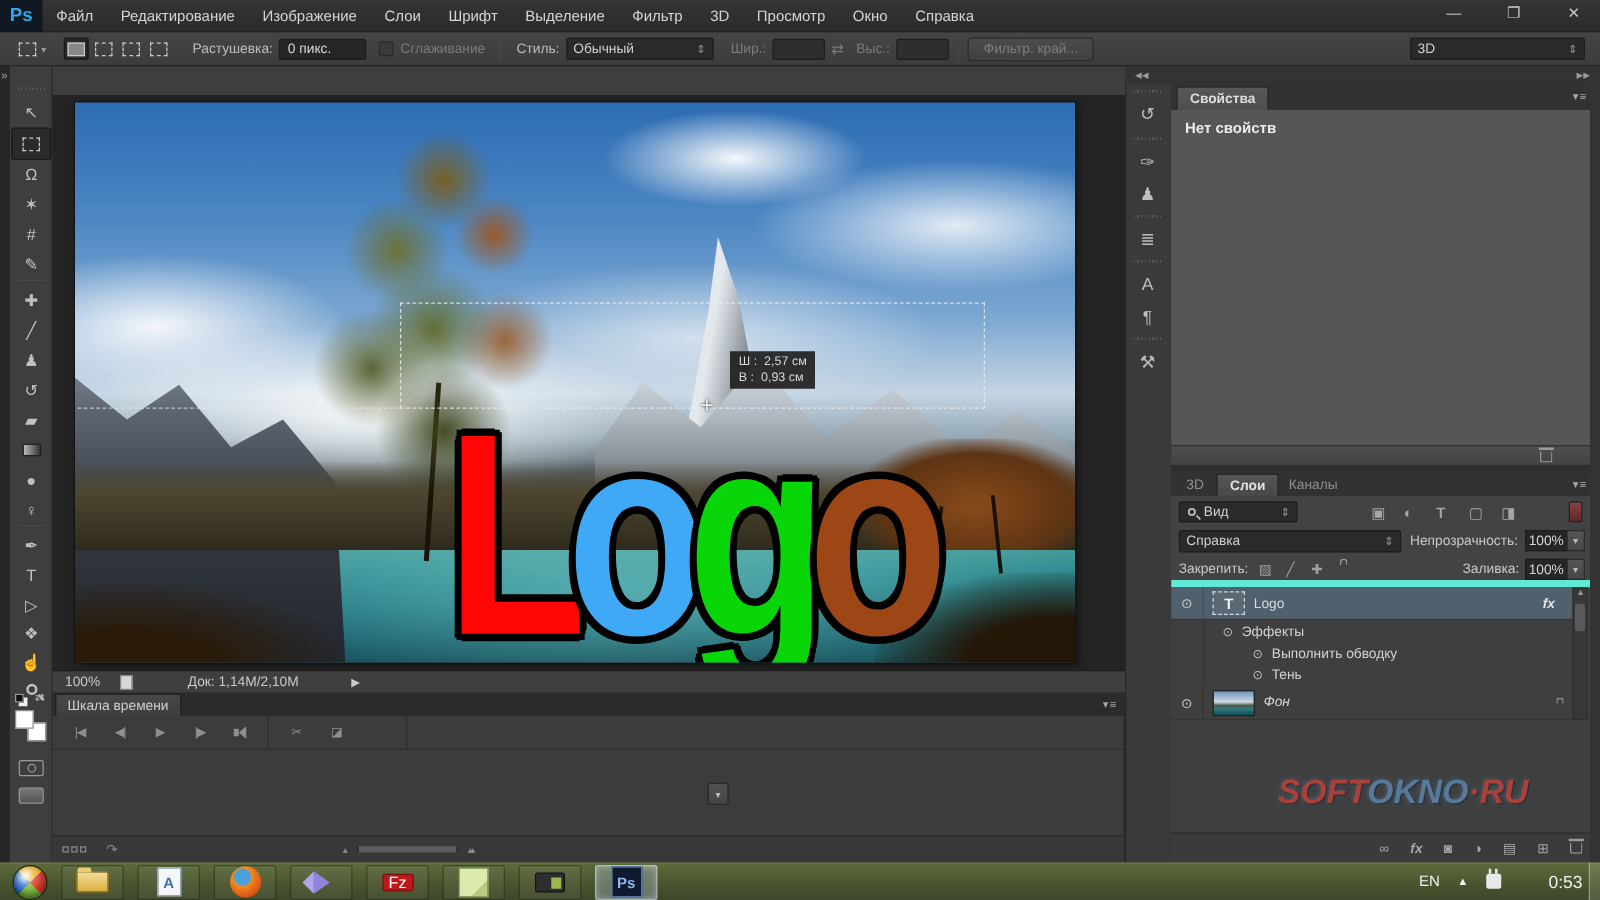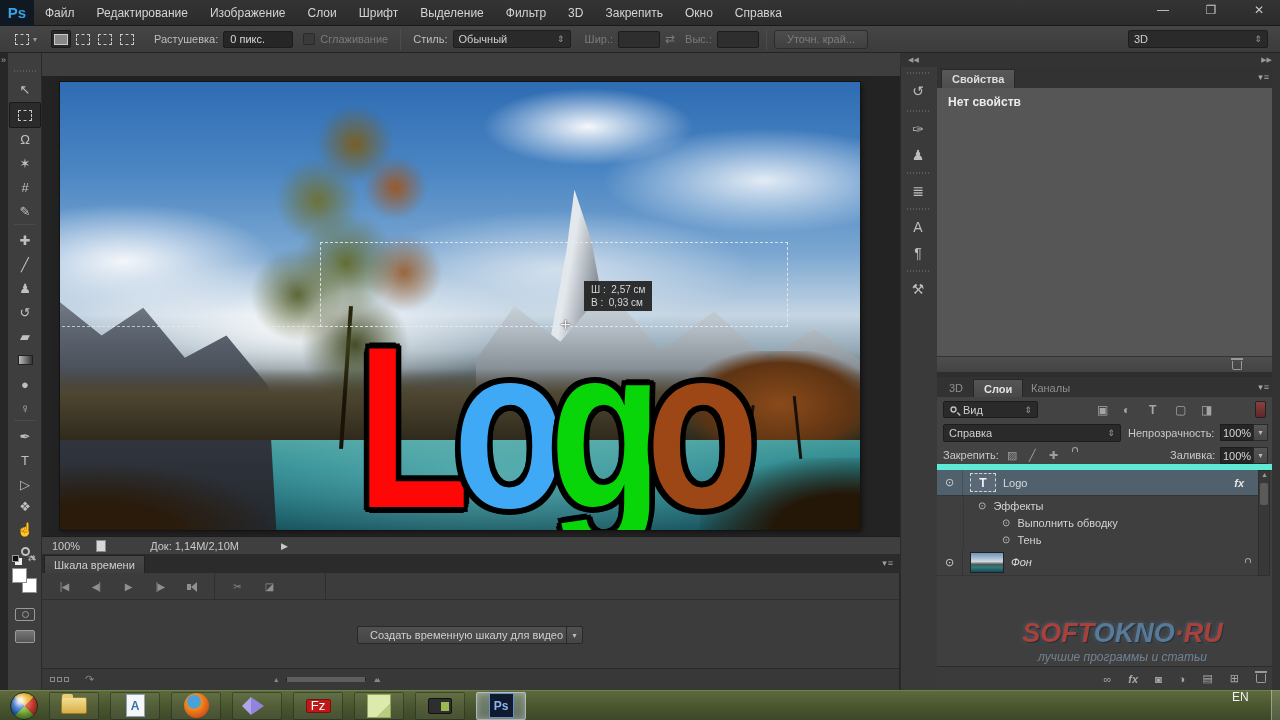--- a/index.html
+++ b/index.html
@@ -177,21 +177,21 @@
   .ico-folder:before { content:""; position:absolute; left:0; top:-4px; width:11px; height:4px; background:#e8cd72; border-radius:2px 2px 0 0; }
   .ico-doc { width:19px; height:23px; background:#f4f6f8; border:1px solid #8fa3b5; color:#3a6ea8; font-weight:bold; font-size:12px; display:flex; align-items:center; justify-content:center; }
   .ico-ff { width:25px; height:25px; border-radius:50%; background:radial-gradient(circle at 40% 35%, #4aa0d8 0 28%, #f08b1d 34%, #d9541a 70%, #b23c12 100%); }
   .ico-km { width:0; height:0; border-left:13px solid #9283dc; border-top:9px solid transparent; border-bottom:9px solid transparent; position:relative; }
   .ico-km:after { content:""; position:absolute; left:-22px; top:-9px; border-right:9px solid #b0a5e8; border-top:9px solid transparent; border-bottom:9px solid transparent; }
   .ico-fz { width:25px; height:14px; background:#bf1818; border:1px solid #7d0e0e; border-radius:2px; color:#fff; font-weight:normal; font-size:13px; display:flex; align-items:center; justify-content:center; }
   .ico-notes { width:24px; height:24px; background:linear-gradient(135deg,#dcebad 70%,#b8cc80 70%); border:1px solid #93a65c; }
   .ico-rec { width:24px; height:16px; background:#2e2e30; border:1px solid #121214; border-radius:2px; position:relative; }
   .ico-rec:after { content:""; position:absolute; right:2px; top:3px; width:8px; height:9px; background:#9db84e; }
   .ico-ps { width:25px; height:25px; background:#101a2e; border:1px solid #6b8fc9; color:#8db6ef; font-weight:bold; font-size:12px; display:flex; align-items:center; justify-content:center; }
-  #tray { position:absolute; right:14px; top:690px; height:30px; display:flex; align-items:center; gap:14px; color:#f2f2f2;flex-direction:column; }
+  #tray { position:absolute; right:14px; top:690px; height:30px; display:flex; align-items:center; gap:14px; color:#f2f2f2; }
   #tray .lang { font-size:12px; }
   #tray .up { font-size:9px; }
   .ico-plug { width:12px; height:12px; background:#e8e8e8; border-radius:2px; position:relative; }
   .ico-plug:before { content:""; position:absolute; left:2px; top:-4px; width:2px; height:4px; background:#e8e8e8; box-shadow:5px 0 0 #e8e8e8; }
   #tray .clock { font-size:14px;margin-left:24px; }
   #show-desktop { position:absolute; right:0; top:690px; width:9px; height:30px; background:rgba(255,255,255,.12); border-left:1px solid rgba(255,255,255,.35); }
 </style>
 </head>
 <body>
 
@@ -200,21 +200,21 @@
   <div id="menubar" class="abs">
     <div id="ps-logo">Ps</div>
     <span class="menu-item">Файл</span>
     <span class="menu-item">Редактирование</span>
     <span class="menu-item">Изображение</span>
     <span class="menu-item">Слои</span>
     <span class="menu-item">Шрифт</span>
     <span class="menu-item">Выделение</span>
     <span class="menu-item">Фильтр</span>
     <span class="menu-item">3D</span>
-    <span class="menu-item">Закрепить</span>
+    <span class="menu-item">Просмотр</span>
     <span class="menu-item">Окно</span>
     <span class="menu-item">Справка</span>
     <div class="win-controls">
       <span>—</span>
       <span>❐</span>
       <span>✕</span>
     </div>
   </div>
 
   <div id="optionsbar" class="abs">
@@ -243,21 +243,21 @@
     <span class="combo" style="width:118px">
         <span>Обычный</span>
         <span class="updn">⇕</span>
       </span>
     <span class="opt-label dis" style="margin-left:14px">Шир.:</span>
     <span class="opt-input" style="width:42px;background:#2e2e2e"></span>
     <span class="opt-label dis" style="font-size:12px">⇄</span>
     <span class="opt-label dis">Выс.:</span>
     <span class="opt-input" style="width:42px;background:#2e2e2e"></span>
     <span class="opt-sep"></span>
-    <span class="btn-dis">Уточн. край...</span>
+    <span class="btn-dis">Фильтр. край...</span>
     <span class="combo" style="width:140px;margin-left:auto;margin-right:12px">
         <span>3D</span>
         <span class="updn">⇕</span>
       </span>
   </div>
 
   <div id="left-edge" class="abs"></div>
   <div id="toolbar" class="abs"></div>
   <span class="tb-collapse abs">»</span>
   <span class="gripper"></span>
@@ -343,21 +343,20 @@
       <span class="tl-ico">▶</span>
       <span class="tl-ico">|▶</span>
       <span class="tl-ico">
         <span style="display:inline-block;width:4px;height:6px;background:#8f8f8f"></span><span style="display:inline-block;width:0;height:0;border-right:6px solid #8f8f8f;border-top:5px solid transparent;border-bottom:5px solid transparent;vertical-align:-2px"></span>
       </span>
       <span class="tl-sep"></span>
       <span class="tl-ico">✂</span>
       <span class="tl-ico">◪</span>
       <span class="tl-sep" style="margin-left:40px"></span>
     </div>
-    <div id="create-btn">Создать временную шкалу для видео</div>
     <div id="create-dd">▾</div>
     <div id="tl-bottom">
       <span class="sq3" style="margin-left:8px"></span>
       <span class="sq3"></span>
       <span class="sq3"></span>
       <span style="margin-left:14px">↷</span>
       <span style="margin-left:180px;font-size:8px">▴</span>
       <span id="tl-zoom-track">
           <i></i>
         </span>
@@ -455,21 +454,20 @@
       <span style="font-style:italic">Фон</span>
       <span class="fx-badge"><span class="css-lock"></span></span>
     </div>
     <div id="layers-scroll">
       <span style="position:absolute;left:2px;top:0;font-size:7px">▲</span>
       <span class="thumbv"></span>
     </div>
   </div>
   <div id="watermark" class="abs">
     <div id="wm1"><span style="color:#c2413a">SOFT</span><span style="color:#5e86ab">OKNO</span><span style="color:#c2413a">·RU</span></div>
-    <div id="wm2">лучшие программы и статьи</div>
   </div>
   <div id="layers-footer" class="abs">
     <span>∞</span>
     <span style="font-style:italic;font-weight:bold">fx</span>
     <span>◙</span>
     <span>◑</span>
     <span>▤</span>
     <span>⊞</span>
     <span class="trash" style="position:relative;right:auto;top:auto"></span>
   </div>

